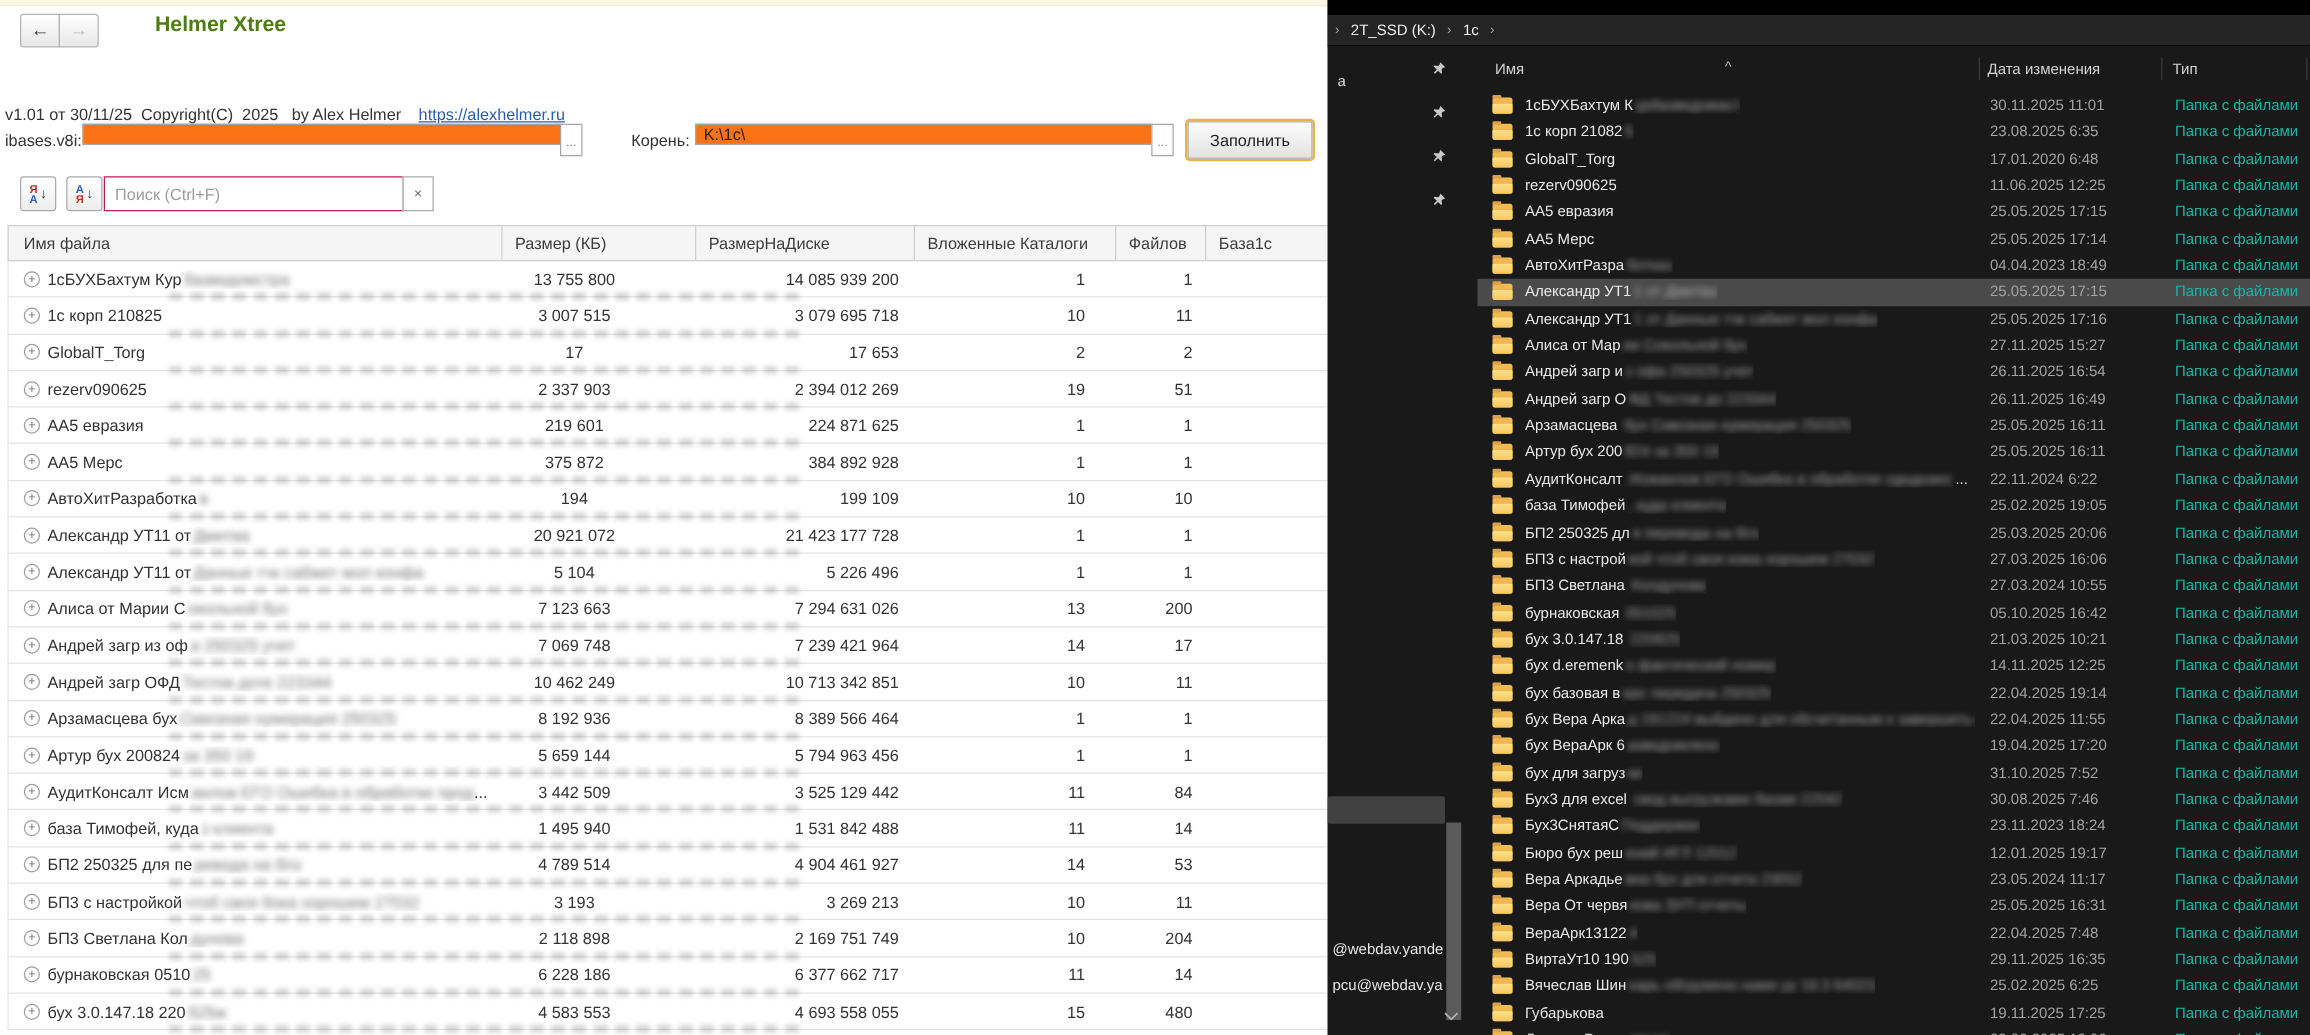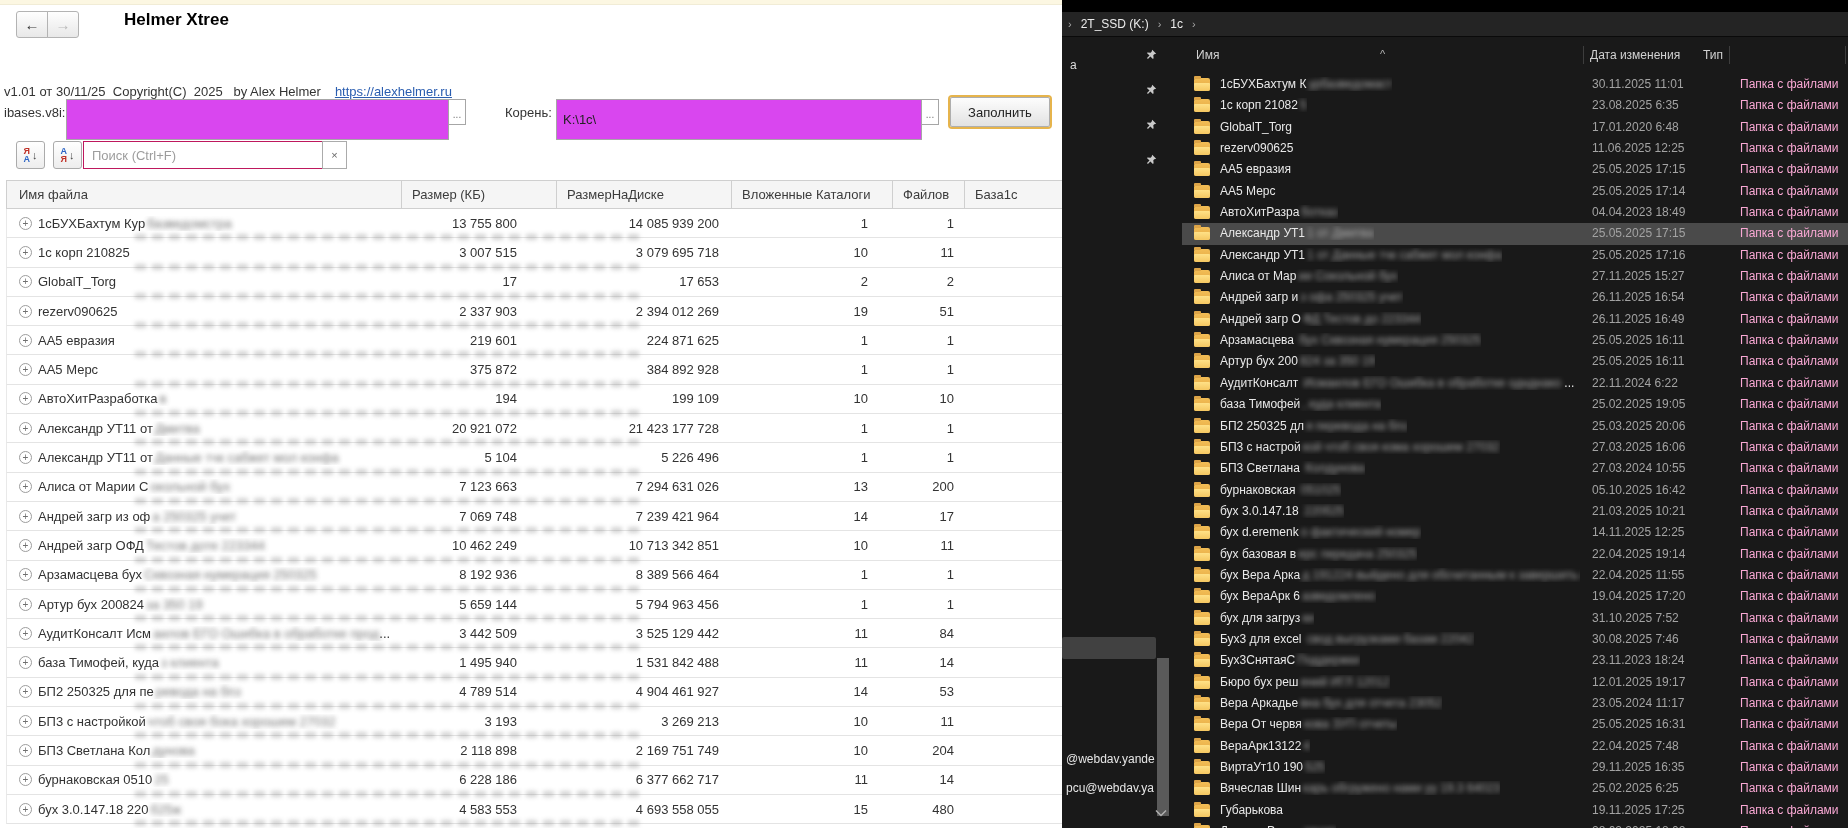--- a/index.html
+++ b/index.html
@@ -8,26 +8,26 @@
   #stage { position:relative; width:1848px; height:828px; }
 
   
   .helmer { position:absolute; left:0; top:0; width:1062px; height:828px; background:#fff; overflow:hidden; }
   .top-strip { position:absolute; left:0; top:0; width:100%; height:5px; background:#fcf7e2; border-bottom:1px solid #f1ecd6; }
   .navgroup { position:absolute; left:16px; top:11px; display:flex; }
   .nav-btn { width:32px; height:27px; border:1px solid #b3b3b3; background:linear-gradient(#fefefe,#e8e8e8);
              display:flex; align-items:center; justify-content:center; font-size:15px; cursor:pointer; }
   .nav-btn.back { border-radius:3px 0 0 3px; color:#333; }
   .nav-btn.fwd  { border-radius:0 3px 3px 0; margin-left:-1px; color:#b9b9b9; }
-  .app-title { position:absolute; left:124px; top:10px; font-size:17px; font-weight:600; color:#000000; }
+  .app-title { position:absolute; left:124px; top:10px; font-size:17px; font-weight:600; color:#4d7c0f; }
   .version { position:absolute; left:4px; top:84px; font-size:13px; color:#333; white-space:pre; }
   .version a { color:#2a5db0; text-decoration:underline; margin-left:14px; }
 
   .lbl { position:absolute; font-size:13px; color:#333; }
-  .tx { position:absolute; height:41px; border:1px solid #a6a6a6; background:#d946ef; font-size:13px; color:#222;
+  .tx { position:absolute; height:17px; border:1px solid #a6a6a6; background:#f97316; font-size:13px; color:#222;
         padding:0 6px; font-family:"Liberation Sans",sans-serif; }
   .dots { position:absolute; width:18px; height:26px; border:1px solid #a6a6a6; background:#fff; color:#777;
           font-size:10px; display:flex; align-items:flex-end; justify-content:center; padding-bottom:4px; cursor:pointer; }
   .fill-btn { position:absolute; left:950px; top:97px; width:100px; height:30px; border:1px solid #aeaeae;
               border-radius:2px; box-shadow:0 0 0 2px #e6b44c; background:linear-gradient(#fdfdfd,#e2e2e2);
               font-size:13px; color:#222; cursor:pointer; font-family:"Liberation Sans",sans-serif; }
 
   .sort-btn { position:absolute; top:141px; width:29px; height:28px; border:1px solid #ababab; border-radius:3px;
               background:linear-gradient(#fff,#ededed); display:flex; align-items:center; justify-content:center;
               gap:2px; cursor:pointer; }
@@ -49,21 +49,21 @@
   .h-size { width:155px; } .h-disk { width:175px; } .h-dirs { width:161px; } .h-files { width:72px; } .h-base { flex:1; border-right:none !important; }
   .t-row { position:relative; display:flex; height:29.3px; align-items:center; font-size:13px; color:#333;
            border-bottom:1px solid #e4e4e4; border-left:1px solid #e9e9e9; cursor:default; }
   .t-row::after { content:""; position:absolute; left:128px; bottom:-3px; width:505px; height:6px; pointer-events:none;
            background:repeating-linear-gradient(90deg, rgba(125,125,125,.55) 0 11px, rgba(125,125,125,0) 11px 17px);
            filter:blur(2.2px); opacity:.6; }
   .c-name { width:395px; display:flex; align-items:center; overflow:hidden; white-space:nowrap; }
   .expand { flex:0 0 13px; width:13px; height:13px; margin:0 6px 0 12px; border:1px solid #9d9d9d; border-radius:50%;
             color:#6f6f6f; font-size:10px; line-height:11px; text-align:center; }
   .c-num { text-align:right; white-space:nowrap; }
-  .c-size { width:155px; padding-right:40px; } .c-disk { width:175px; padding-right:13px; }
+  .c-size { width:155px; padding-right:40px;text-align:center; } .c-disk { width:175px; padding-right:13px; }
   .c-dirs { width:161px; padding-right:25px; } .c-files { width:72px; padding-right:11px; } .c-base { flex:1; }
   .blur { filter:blur(2.6px); color:#5d5d5d; opacity:.85; margin-left:2px; white-space:nowrap; }
 
   
   .explorer { position:absolute; left:1062px; top:0; width:786px; height:828px; background:#191919; color:#e4e4e4;
               font-size:12px; overflow:hidden; }
   .exp-black { position:absolute; left:0; top:0; width:100%; height:12px; background:#000; }
   .breadcrumb { position:absolute; left:0; top:12px; width:100%; height:25px; background:#242424;
                 border-bottom:1px solid #0a0a0a; display:flex; align-items:center; padding-left:6px; gap:9px;
                 color:#ececec; }
@@ -78,21 +78,21 @@
   .f-row { position:relative; height:21.35px; cursor:pointer; }
   .f-row.sel { background:#4a4a4a; }
   .folder { position:absolute; left:12px; top:4px; width:16px; height:13px; border-radius:2px;
             background:linear-gradient(#f2bd55,#e3a844); }
   .folder::before { content:""; position:absolute; top:-2px; left:0; width:7px; height:3px;
             border-radius:1px 1px 0 0; background:#dda447; }
   .folder::after { content:""; position:absolute; left:0; right:0; bottom:0; height:8px;
             border-radius:1px 1px 2px 2px; background:linear-gradient(#ffe187,#f5c761); }
   .f-name { position:absolute; left:38px; top:3px; white-space:nowrap; color:#e8e8e8; max-width:360px; overflow:hidden; }
   .f-date { position:absolute; left:410px; top:3px; color:#a3a3a3; white-space:nowrap; }
-  .f-type { position:absolute; left:558px; top:3px; color:#f9a8d4; white-space:nowrap; }
+  .f-type { position:absolute; left:558px; top:3px; color:#14b8a6; white-space:nowrap; }
   .f-name .blur { color:#bfbfbf; filter:blur(2.4px); }
 
   
   .pin { position:absolute; left:84px; }
   .nav-partial { position:absolute; color:#e6e6e6; white-space:nowrap;margin-top:48px; }
   .nav-hl { position:absolute; left:0; top:637px; width:94px; height:22px; background:#414141; border-radius:2px; }
   .nav-scroll { position:absolute; left:95px; top:658px; width:12px; height:158px; background:#5a5a5a; }
   .nav-chevron { position:absolute; left:93px; top:806px; color:#b2b2b2; }
   .nav-cut { position:absolute; left:8px; top:58px; color:#dcdcdc; }
 </style>
@@ -414,21 +414,21 @@
       <span class="crumb">2T_SSD (K:)</span>
       <span class="crumb-sep">›</span>
       <span class="crumb">1c</span>
       <span class="crumb-sep">›</span>
     </div>
 
     <div class="f-header">
       <span class="hdr-caret">^</span>
       <span style="left:134px;">Имя</span>
       <span style="left:528px;">Дата изменения</span>
-      <span style="left:641px;">Тип</span>
+      <span style="left:676px;">Тип</span>
       <i class="vsep" style="left:521px;"></i>
       <i class="vsep" style="left:667px;"></i>
       <i class="vsep" style="left:783px;"></i>
     </div>
 
     <span class="nav-cut">а</span>
     <span class="pin" style="top:49px;"><svg width="11" height="11" viewBox="0 0 11 11">
           <path d="M6.2.8l4 4-1.9.5-1 1 .3 3-.7.7L4.4 7.5 1.9 10l-.9-.9 2.5-2.5L.9 4.1l.7-.7 3 .3 1-1z" fill="#c9c9c9"></path>
         </svg></span>
     <span class="pin" style="top:84px;"><svg width="11" height="11" viewBox="0 0 11 11">

